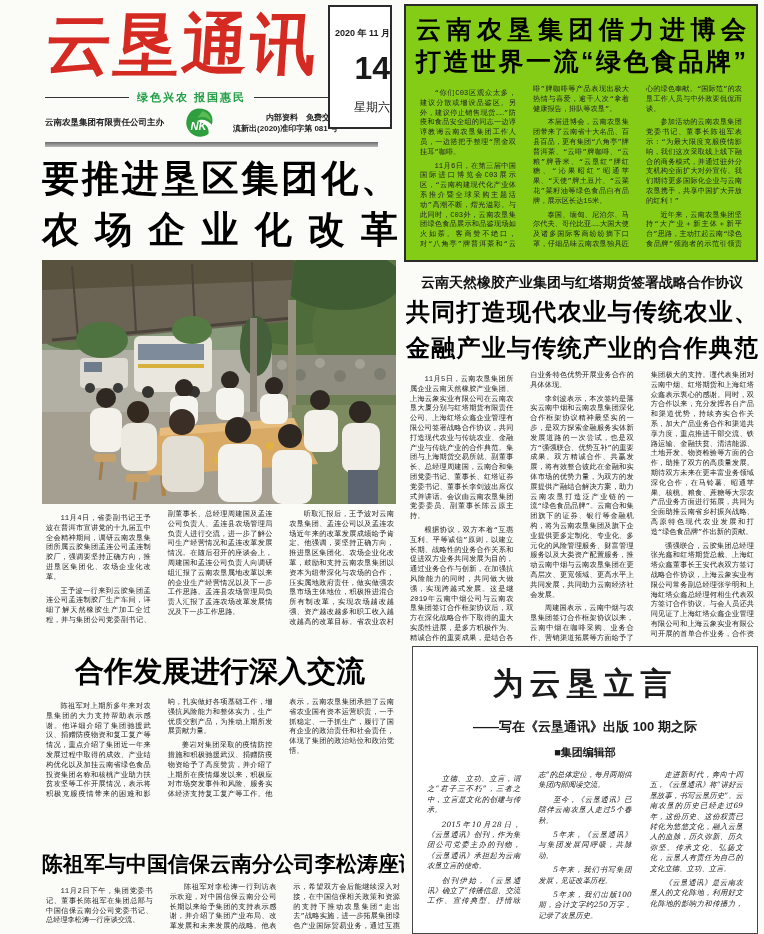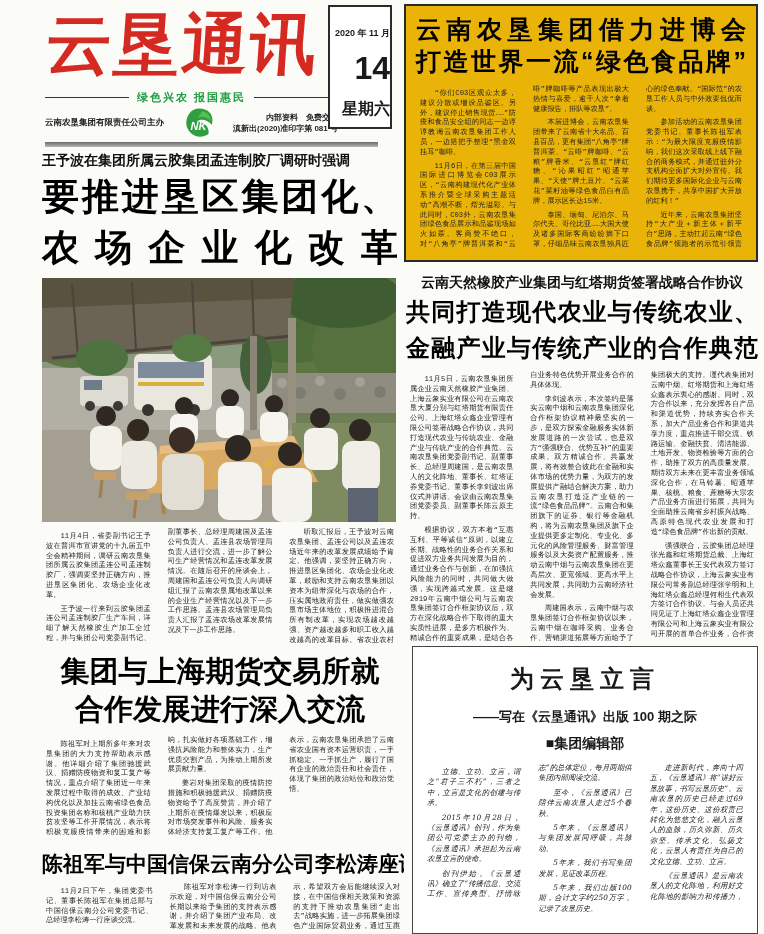--- a/index.html
+++ b/index.html
@@ -33,37 +33,37 @@
   .thick-rule {
     position:absolute; left:45px; top:142px; width:333px; height:5px;
     background:linear-gradient(#6b6b6b,#b8b8b8);
   }
   .date-box {
     position:absolute; left:328px; top:5px; width:64px; height:124px;
     border:2px solid #2b2b2b; background:#fff; text-align:right; padding-top:20px;
   }
   .date-box .ym { font-size:9px; font-weight:bold; }
   .date-box .day { font-size:32px; font-weight:900; margin:10px 0 12px; }
-  .date-box .weekday { font-size:16px; font-weight:bold; }
+  .date-box .weekday { font-size:12px; font-weight:normal; }
   
   .kicker { font-size:14px; font-weight:bold; color:#111; white-space:nowrap; }
   .kicker.center { text-align:center; }
   .headline { font-weight:900; color:#000; font-family:"Liberation Sans",sans-serif; }
   .spread { text-align:justify; text-align-last:justify; }
   .center { text-align:center; }
   .body-cols {
     column-gap:9px; column-fill:auto; overflow:hidden;
     font-size:7.2px; line-height:9.8px; text-align:justify; color:#242424;
   }
   .body-cols p { text-indent:2em; margin:4px;font-family:Liberation Mono, monospace; }
   .cols3 { column-count:3; }
   
   .article-expo {
     position:absolute; left:404px; top:4px; width:354px; height:258px;
-    border:2px solid #2b2b2b; background:#eab308; padding:7px 10px 0;
+    border:2px solid #2b2b2b; background:#84cc16; padding:7px 10px 0;
   }
   .article-expo .headline { font-size:25px; line-height:32px; }
   .article-expo .body-cols { margin-top:8px; height:172px; }
   
   .article-reform { position:absolute; left:42px; top:152px; width:356px; }
   .article-reform .headline { font-size:37px; line-height:48px; margin-top:3px; }
   .photo { display:block; width:354px; height:244px; margin-top:6px; }
   .article-reform .body-cols { margin-top:6px; height:124px; }
   
   .article-coop { position:absolute; left:406px; top:274px; width:352px; }
@@ -71,23 +71,23 @@
   .article-coop .body-cols { margin-top:7px; height:278px; }
   
   .article-shfe { position:absolute; left:42px; top:652px; width:356px; }
   .article-shfe .headline { font-size:29px; line-height:38px; }
   .article-shfe .body-cols { margin-top:8px; height:104px; }
   
   .article-essay {
     position:absolute; left:412px; top:646px; width:346px; height:288px;
     border:1.5px solid #444; background:#fff; padding:16px 10px 0; overflow:hidden;
   }
-  .essay-title { font-size:24px; font-weight:900; letter-spacing:6px; text-align:center; }
+  .essay-title { font-size:31px; font-weight:900; letter-spacing:6px; text-align:center; }
   .essay-subtitle { font-size:13px; font-weight:bold; text-align:center; margin-top:13px; }
-  .essay-byline { font-size:14px; font-weight:bold; text-align:center; margin-top:9px; }
+  .essay-byline { font-size:11px; font-weight:bold; text-align:center; margin-top:9px; }
   .essay-body {
     margin-top:10px; height:152px; column-count:3; column-gap:10px; column-fill:auto;
     font-family:"DejaVu Serif","Liberation Serif",serif; font-style:italic;
     font-size:7.4px; line-height:10.4px; text-align:justify; color:#202020; overflow:hidden;
   }
   .essay-body p { text-indent:2em; margin:4px; }
   
   .article-sinosure { position:absolute; left:42px; top:850px; width:362px; height:84px; overflow:hidden; }
   .article-sinosure .headline { font-size:21px; line-height:27px; white-space:nowrap; }
   .article-sinosure .body-cols { margin-top:6px; height:50px; }
@@ -133,21 +133,20 @@
         <p>“你们C03区观众太多，建议分散或增设品鉴区。另外，建议停止销售现货……”防疫和食品安全组的同志一边谆谆教诲云南农垦集团工作人员，一边搭把手整理“黑金双挂耳”咖啡。</p>
         <p>11月6日，在第三届中国国际进口博览会C03展示区，“云南构建现代化产业体系推介暨全球采购主题活动”高潮不断，熠光溢彩。与此同时，C03外，云南农垦集团绿色食品展示和品鉴现场如火如荼。客商赞不绝口，对“八角亭”牌普洱茶和“云啡”牌咖啡等产品表现出极大热情与喜爱，逾千人次“拿着健康报告，排队等农垦”。</p>
         <p>本届进博会，云南农垦集团带来了云南省十大名品、百县百品，更有集团“八角亭”牌普洱茶、“云啡”牌咖啡、“云粮”牌香米、“云垦红”牌红糖、“沁果昭红”昭通苹果、“天使”牌土豆片、“云菜花”菜籽油等绿色食品自有品牌，展示区长达15米。</p>
         <p>泰国、缅甸、尼泊尔、马尔代夫、哥伦比亚……大国大使及诸多国际客商纷纷摘下口罩，仔细品味云南农垦独具匠心的绿色奉献。“国际范”的农垦工作人员与中外政要侃侃而谈。</p>
         <p>参加活动的云南农垦集团党委书记、董事长陈祖军表示：“为最大限度克服疫情影响，我们这次采取线上线下融合的商务模式，并通过驻外分支机构全面扩大对外宣传。我们期待更多国际化企业与云南农垦携手，共享中国扩大开放的红利！”</p>
         <p>近年来，云南农垦集团坚持“大产业＋新主体＋新平台”思路，主动扛起云南“绿色食品牌”领跑者的示范引领责任，全力为全国消费者提供“放心、贴心、养心”的“三心”绿色食品。下一步，集团将抢抓云南省国企改革、新时代云南农垦改革和中国（云南）自贸区建设机遇，聚焦“绿色食品、农林资源、农业服务”三大主业，主动融入和服务国家“一带一路”建设，全力发展高原特色现代农业，打造世界一流“绿色食品牌”。</p>
       </div>
   </article>
 
   <article class="article-reform">
-    <div class="kicker">王予波在集团所属云胶集团孟连制胶厂调研时强调</div>
     <div class="headline spread">要推进垦区集团化、</div>
     <div class="headline spread">农场企业化改革</div>
 
     <svg class="photo" viewBox="0 0 354 244" preserveAspectRatio="none" aria-hidden="true">
       <rect width="354" height="244" fill="#b9bba9"></rect>
 
       <rect x="190" y="0" width="164" height="150" fill="#5d7743"></rect>
       <ellipse cx="250" cy="40" rx="70" ry="45" fill="#4e6b3a"></ellipse>
       <ellipse cx="330" cy="70" rx="60" ry="55" fill="#56713d"></ellipse>
       <ellipse cx="300" cy="20" rx="60" ry="30" fill="#3f5c33"></ellipse>
@@ -242,31 +241,30 @@
         <p>王予波一行来到云胶集团孟连公司孟连制胶厂生产车间，详细了解天然橡胶生产加工全过程，并与集团公司党委副书记、副董事长、总经理周建国及孟连公司负责人、孟连县农场管理局负责人进行交流，进一步了解公司生产经营情况和孟连改革发展情况。在随后召开的座谈会上，周建国和孟连公司负责人向调研组汇报了云南农垦属地改革以来的企业生产经营情况以及下一步工作思路。孟连县农场管理局负责人汇报了孟连农场改革发展情况及下一步工作思路。</p>
         <p>听取汇报后，王予波对云南农垦集团、孟连公司以及孟连农场近年来的改革发展成绩给予肯定。他强调，要坚持正确方向，推进垦区集团化、农场企业化改革，鼓励和支持云南农垦集团以资本为纽带深化与农场的合作，压实属地政府责任，做实做强农垦市场主体地位，积极推进混合所有制改革，实现农场越改越强、资产越改越多和职工收入越改越高的改革目标。省农业农村厅副厅长李国林、省农垦局局长余繁、普洱市委书记卫星、普洱市政府副市长、西盟县委书记杨宇、普洱市农垦局局长苏礼聪、县委副书记、县长李建华等参加调研。</p>
       </div>
   </article>
 
   <article class="article-coop">
     <div class="kicker center">云南天然橡胶产业集团与红塔期货签署战略合作协议</div>
     <div class="headline spread">共同打造现代农业与传统农业、</div>
     <div class="headline spread">金融产业与传统产业的合作典范</div>
     <div class="body-cols cols3">
-        <p>11月5日，云南农垦集团所属企业云南天然橡胶产业集团、上海云象实业有限公司在云南农垦大厦分别与红塔期货有限责任公司、上海红塔众鑫企业管理有限公司签署战略合作协议，共同打造现代农业与传统农业、金融产业与传统产业的合作典范。云南农垦集团党委副书记、副董事长、总经理周建国，是云南农垦人的文化阵地、董事长、红塔证券党委书记、董事长李剑波出席仪式并讲话。会议由云南农垦集团党委委员、副董事长陈云原主持。</p>
+        <p>11月5日，云南农垦集团所属企业云南天然橡胶产业集团、上海云象实业有限公司在云南农垦大厦分别与红塔期货有限责任公司、上海红塔众鑫企业管理有限公司签署战略合作协议，共同打造现代农业与传统农业、金融产业与传统产业的合作典范。集团与上海期货交易所就、副董事长、总经理周建国，云南合和集团党委书记、董事长、红塔证券党委书记、董事长李剑波出席仪式并讲话。会议由云南农垦集团党委委员、副董事长陈云原主持。</p>
         <p>根据协议，双方本着“互惠互利、平等诚信”原则，以建立长期、战略性的业务合作关系和促进双方业务共同发展为目的，通过业务合作与创新，在加强抗风险能力的同时，共同做大做强，实现跨越式发展。这是继2019年云南中烟公司与云南农垦集团签订合作框架协议后，双方在深化战略合作下取得的重大实质性进展，是多方积极作为、精诚合作的重要成果，是结合各自业务特色优势开展业务合作的具体体现。</p>
         <p>李剑波表示，本次签约是落实云南中烟和云南农垦集团深化合作框架协议精神最坚实的一步，是双方探索金融服务实体新发展道路的一次尝试，也是双方“强强联合、优势互补”的重要成果。双方精诚合作、共赢发展，将有效整合彼此在金融和实体市场的优势力量，为双方的发展提供产融结合解决方案，助力云南农垦打造泛产业链的一流“绿色食品品牌”。云南合和集团旗下的证券、银行等金融机构，将为云南农垦集团及旗下企业提供更多定制化、专业化、多元化的风险管理服务、财富管理服务以及大类资产配置服务，推动云南中烟与云南农垦集团在更高层次、更宽领域、更高水平上共同发展，共同助力云南经济社会发展。</p>
         <p>周建国表示，云南中烟与农垦集团签订合作框架协议以来，云南中烟在咖啡采购、业务合作、营销渠道拓展等方面给予了集团极大的支持。谨代表集团对云南中烟、红塔期货和上海红塔众鑫表示衷心的感谢。同时，双方合作以来，充分发挥各自产品和渠道优势，持续夯实合作关系，加大产品业务合作和渠道共享力度，重点推进干部交流、铁路运输、金融扶贫、清洁能源、土地开发、物资检验等方面的合作，助推了双方的高质量发展。期待双方未来在更丰富业务领域深化合作，在马铃薯、昭通苹果、核桃、粮食、蔗糖等大宗农产品业务方面进行拓展，共同为全面助推云南省乡村振兴战略、高原特色现代农业发展和打造“绿色食品牌”作出新的贡献。</p>
         <p>强强联合，云胶集团总经理张光鑫和红塔期货总裁、上海红塔众鑫董事长王安代表双方签订战略合作协议，上海云象实业有限公司常务副总经理张学明和上海红塔众鑫总经理何相生代表双方签订合作协议。与会人员还共同见证了上海红塔众鑫企业管理有限公司和上海云象实业有限公司开展的首单合作业务，合作资金规模超过5000万元。预计之后的两年内，双方合作的资金规模将扩展至20亿元。</p>
         <p>红塔证券副总裁、期货董事周捷飞，红塔期货董事长陈兵，红塔证券零售与网络金融业务部总经理、期货董事黄仓格，云南农垦集团党委委员、总经理助理赵造东，营销总监、经营管理部部长黄训良及相关企业和部门负责人出席签约仪式。（周长娜）</p>
       </div>
   </article>
 
   <article class="article-shfe">
-    <div class="headline center">集团与上海期货交易所就</div>
     <div class="headline center">合作发展进行深入交流</div>
     <div class="body-cols cols3">
         <p>陈祖军对上期所多年来对农垦集团的大力支持帮助表示感谢。他详细介绍了集团驰援武汉、捐赠防疫物资和复工复产等情况，重点介绍了集团近一年来发展过程中取得的成效、产业结构优化以及加挂云南省绿色食品投资集团名称和核桃产业助力扶贫攻坚等工作开展情况，表示将积极克服疫情带来的困难和影响，扎实做好各项基础工作，增强抗风险能力和整体实力，生产优质交割产品，为推动上期所发展贡献力量。</p>
         <p>姜岩对集团采取的疫情防控措施和积极驰援武汉、捐赠防疫物资给予了高度赞赏，并介绍了上期所在疫情爆发以来，积极应对市场突发事件和风险、服务实体经济支持复工复产等工作。他表示，云南农垦集团承担了云南省农业国有资本运营职责，一手抓稳定、一手抓生产，履行了国有企业的政治责任和社会责任，体现了集团的政治站位和政治觉悟。</p>
       </div>
   </article>
 
   <article class="article-essay">
     <div class="essay-title">为云垦立言</div>
     <div class="essay-subtitle">——写在《云垦通讯》出版 100 期之际</div>

